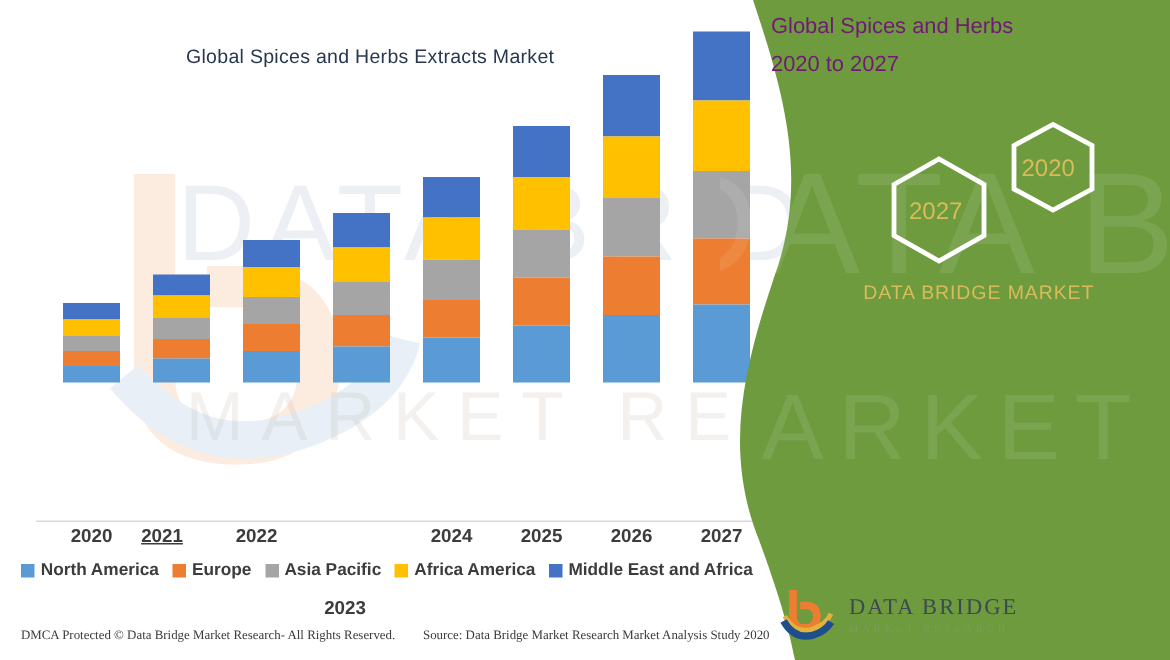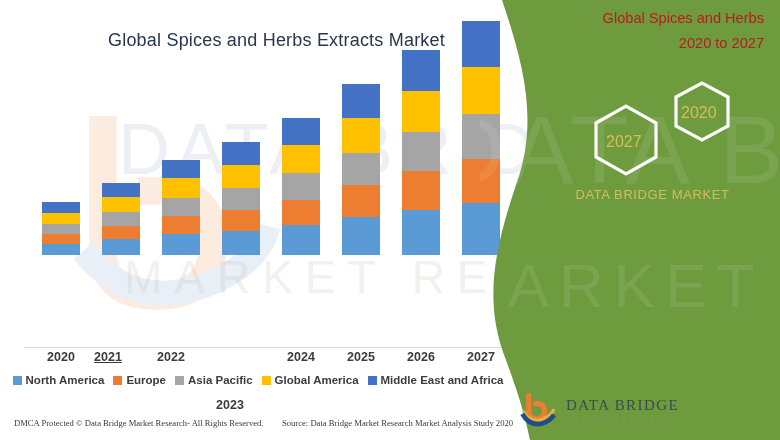--- a/index.html
+++ b/index.html
@@ -21,22 +21,22 @@
     font-size:46px;letter-spacing:12px;font-weight:400;
     color:#f3f0ee;white-space:nowrap;user-select:none;
   }
   .wm-logo{
     position:absolute;left:58px;top:96px;width:250px;height:250px;
     opacity:.25;
   }
 
   
   .chart-title{
-    position:absolute;left:108px;top:30px;
-    font-size:18px;color:#27374d;letter-spacing:.2px;
+    position:absolute;left:124px;top:30px;
+    font-size:13px;color:#27374d;letter-spacing:.2px;
   }
   .axis-line{
     position:absolute;left:24px;top:347px;width:492px;height:1px;
     background:#d9d9d9;
   }
   .bars{
     position:absolute;left:0;top:0;width:516px;height:348px;
   }
   .bar{
     position:absolute;bottom:93px;width:38px;
@@ -69,21 +69,21 @@
   .f-left{position:absolute;left:14px;top:0;font-size:8.6px;color:#3a3a3a;white-space:nowrap;}
   .f-right{position:absolute;left:282px;top:0;font-size:8.6px;color:#3a3a3a;white-space:nowrap;}
 
   
   .green-wrap{
     position:absolute;right:0;top:0;width:300px;height:440px;overflow:hidden;
   }
   .green-svg{position:absolute;right:0;top:0;}
   .gp-title{
     position:absolute;right:16px;top:6px;width:250px;
-    text-align:right;color:#b91c1c;font-size:14.6px;line-height:25px;
+    color:#701a75;font-size:14.6px;line-height:25px;
   }
   .hexwrap{position:absolute;left:0;top:0;width:300px;height:440px;pointer-events:none;}
   .hex-label{
     position:absolute;color:#d9bc5a;font-size:16px;font-weight:400;
   }
   .hx2020{left:201px;top:104px;}
   .hx2027{left:126px;top:133px;}
   .gp-brand{
     position:absolute;left:60px;top:182px;width:225px;
     text-align:center;color:#d9bc5a;font-size:13px;line-height:26px;
@@ -205,21 +205,21 @@
       <div class="lg-item">
         <span class="lg-sw" style="background: rgb(237, 125, 49);"></span>
         <span class="lg-tx">Europe</span>
       </div>
       <div class="lg-item">
         <span class="lg-sw" style="background: rgb(165, 165, 165);"></span>
         <span class="lg-tx">Asia Pacific</span>
       </div>
       <div class="lg-item">
         <span class="lg-sw" style="background: rgb(255, 192, 0);"></span>
-        <span class="lg-tx">Global America</span>
+        <span class="lg-tx">Africa America</span>
       </div>
       <div class="lg-item">
         <span class="lg-sw" style="background: rgb(68, 114, 196);"></span>
         <span class="lg-tx">Middle East and Africa</span>
       </div>
     </div>
 
   <div class="footer">
     <div class="f-left">DMCA Protected © Data Bridge Market Research- All Rights Reserved.</div>
     <div class="f-right">Source: Data Bridge Market Research Market Analysis Study 2020</div>

